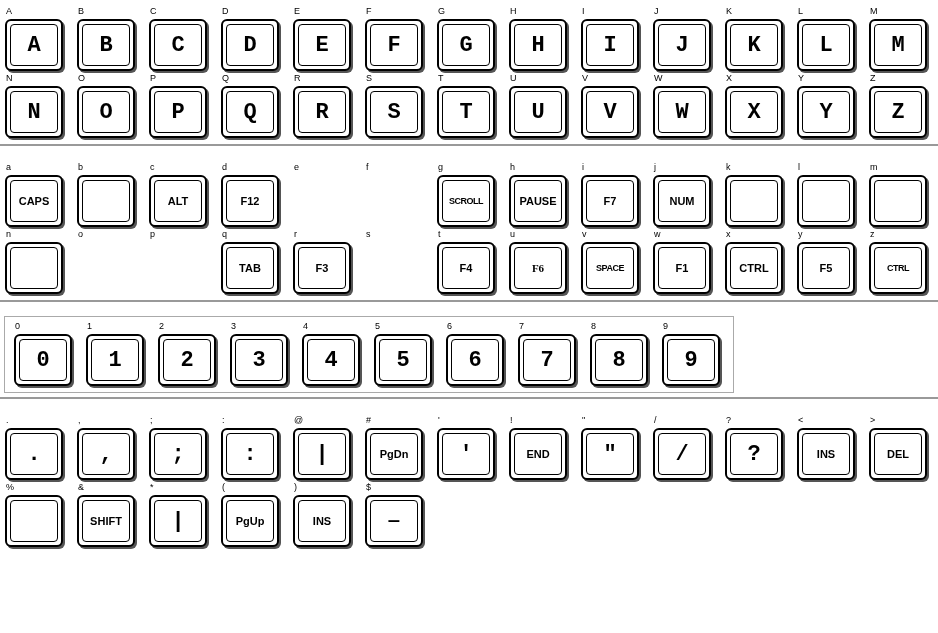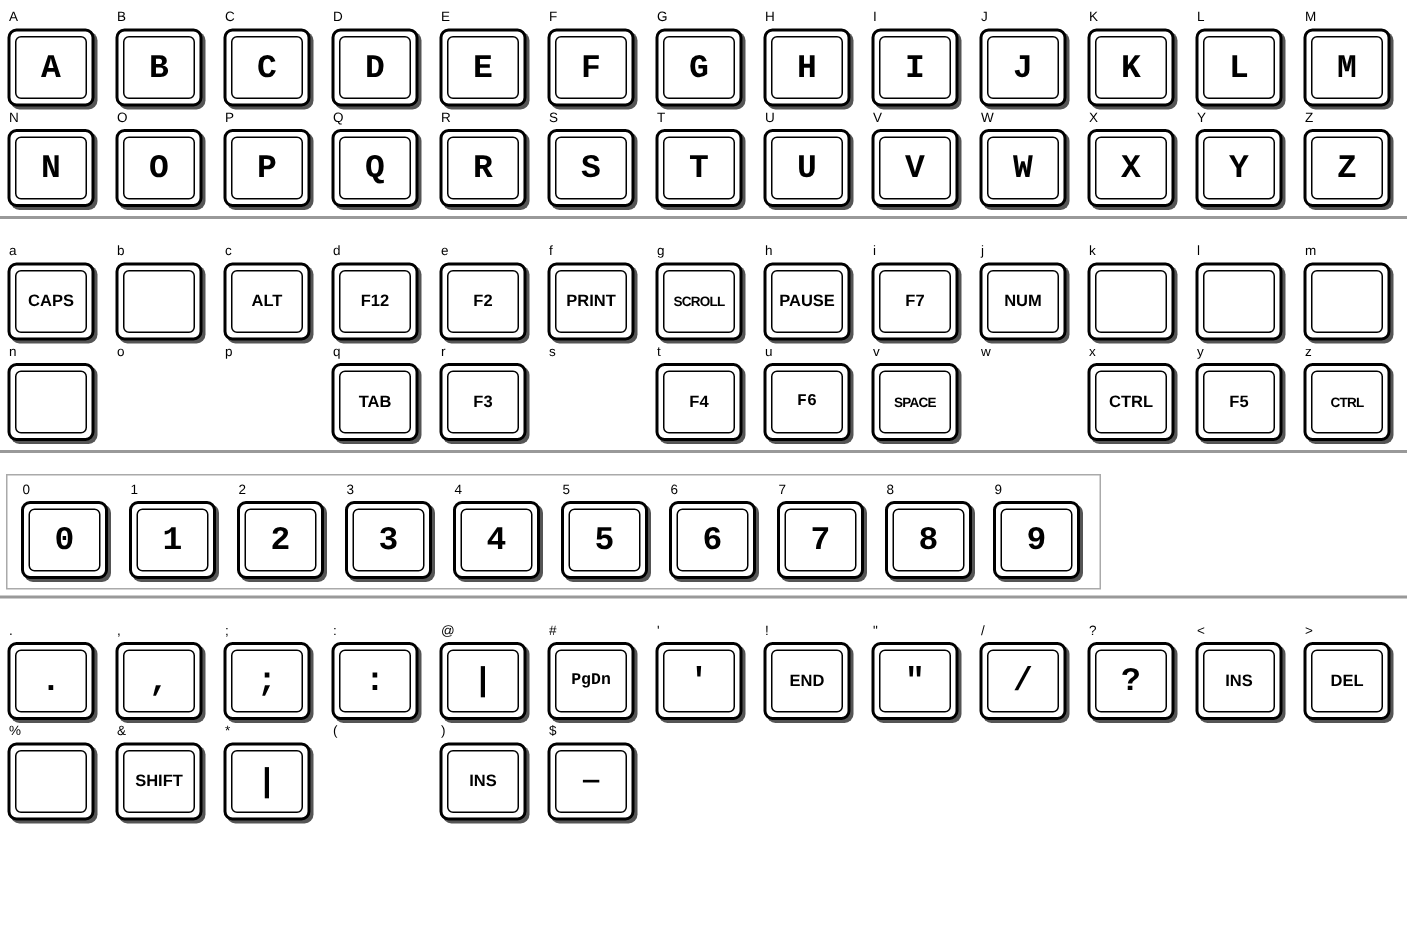--- a/index.html
+++ b/index.html
@@ -290,33 +290,23 @@
         <div style="display: flex; flex-direction: column; min-width: 72px; align-items: flex-start;">
           <div style="font-size: 9px; height: 13px; padding-left: 6px; color: rgb(0, 0, 0);">d</div>
           <div style="padding: 0px 5px;">
             <div class="key">
               <div class="key-inner" style="font-size: 11px; font-weight: bold; font-family: Arial, sans-serif;">F12</div>
             </div>
           </div>
         </div>
         <div style="display: flex; flex-direction: column; min-width: 72px; align-items: flex-start;">
           <div style="font-size: 9px; height: 13px; padding-left: 6px; color: rgb(0, 0, 0);">e</div>
-          <div style="padding: 0px 5px;">
-            <div class="key">
-              <div class="key-inner" style="font-size: 11px; font-weight: bold; font-family: Arial, sans-serif;">F2</div>
-            </div>
-          </div>
         </div>
         <div style="display: flex; flex-direction: column; min-width: 72px; align-items: flex-start;">
           <div style="font-size: 9px; height: 13px; padding-left: 6px; color: rgb(0, 0, 0);">f</div>
-          <div style="padding: 0px 5px;">
-            <div class="key">
-              <div class="key-inner" style="font-size: 11px; font-weight: bold; font-family: Arial, sans-serif;">PRINT</div>
-            </div>
-          </div>
         </div>
         <div style="display: flex; flex-direction: column; min-width: 72px; align-items: flex-start;">
           <div style="font-size: 9px; height: 13px; padding-left: 6px; color: rgb(0, 0, 0);">g</div>
           <div style="padding: 0px 5px;">
             <div class="key">
               <div class="key-inner" style="font-size: 9px; font-weight: bold; font-family: Arial, sans-serif; letter-spacing: -0.5px;">SCROLL</div>
             </div>
           </div>
         </div>
         <div style="display: flex; flex-direction: column; min-width: 72px; align-items: flex-start;">
@@ -407,34 +397,39 @@
           <div style="padding: 0px 5px; text-align: center;">
             <div class="key">
               <div class="key-inner" style="font-size: 11px; font-weight: bold; font-family: Arial, sans-serif;">F4</div>
             </div>
           </div>
         </div>
         <div style="display: flex; flex-direction: column; min-width: 72px; align-items: flex-start;">
           <div style="font-size: 9px; height: 13px; padding-left: 6px; color: rgb(0, 0, 0);">u</div>
           <div style="padding: 0px 5px;">
             <div class="key">
-              <div class="key-inner" style="font-size: 11px; font-weight: bold; font-family: Liberation Mono, monospace;">F6</div>
+              <div class="key-inner" style="font-size: 11px; font-weight: bold; font-family: Liberation Serif, serif;">F6</div>
             </div>
           </div>
         </div>
         <div style="display: flex; flex-direction: column; min-width: 72px; align-items: flex-start;">
           <div style="font-size: 9px; height: 13px; padding-left: 6px; color: rgb(0, 0, 0);">v</div>
           <div style="padding: 0px 5px;">
             <div class="key">
               <div class="key-inner" style="font-size: 9px; font-weight: bold; font-family: Arial, sans-serif; letter-spacing: -0.5px;">SPACE</div>
             </div>
           </div>
         </div>
         <div style="display: flex; flex-direction: column; min-width: 72px; align-items: flex-start;">
           <div style="font-size: 9px; height: 13px; padding-left: 6px; color: rgb(0, 0, 0);">w</div>
+          <div style="padding: 0px 5px;">
+            <div class="key">
+              <div class="key-inner" style="font-size: 11px; font-weight: bold; font-family: Arial, sans-serif;">F1</div>
+            </div>
+          </div>
         </div>
         <div style="display: flex; flex-direction: column; min-width: 72px; align-items: flex-start;">
           <div style="font-size: 9px; height: 13px; padding-left: 6px; color: rgb(0, 0, 0);">x</div>
           <div style="padding: 0px 5px;">
             <div class="key">
               <div class="key-inner" style="font-size: 11px; font-weight: bold; font-family: Arial, sans-serif;">CTRL</div>
             </div>
           </div>
         </div>
         <div style="display: flex; flex-direction: column; min-width: 72px; align-items: flex-start;">
@@ -580,21 +575,21 @@
           <div style="padding: 0px 5px;">
             <div class="key">
               <div class="key-inner" style="font-size: 22px; font-weight: bold;">|</div>
             </div>
           </div>
         </div>
         <div style="display: flex; flex-direction: column; min-width: 72px; align-items: flex-start;">
           <div style="font-size: 9px; height: 13px; padding-left: 6px; color: rgb(0, 0, 0);">#</div>
           <div style="padding: 0px 5px;">
             <div class="key">
-              <div class="key-inner" style="font-size: 11px; font-weight: bold; font-family: Liberation Mono, monospace;">PgDn</div>
+              <div class="key-inner" style="font-size: 11px; font-weight: bold; font-family: Liberation Sans, sans-serif;">PgDn</div>
             </div>
           </div>
         </div>
         <div style="display: flex; flex-direction: column; min-width: 72px; align-items: flex-start;">
           <div style="font-size: 9px; height: 13px; padding-left: 6px; color: rgb(0, 0, 0);">'</div>
           <div style="padding: 0px 5px;">
             <div class="key">
               <div class="key-inner" style="font-size: 22px; font-weight: bold;">'</div>
             </div>
           </div>
@@ -668,20 +663,25 @@
         <div style="display: flex; flex-direction: column; min-width: 72px; align-items: flex-start;">
           <div style="font-size: 9px; height: 13px; padding-left: 6px; color: rgb(0, 0, 0);">*</div>
           <div style="padding: 0px 5px;">
             <div class="key">
               <div class="key-inner" style="font-size: 22px; font-weight: bold;">|</div>
             </div>
           </div>
         </div>
         <div style="display: flex; flex-direction: column; min-width: 72px; align-items: flex-start;">
           <div style="font-size: 9px; height: 13px; padding-left: 6px; color: rgb(0, 0, 0);">(</div>
+          <div style="padding: 0px 5px;">
+            <div class="key">
+              <div class="key-inner" style="font-size: 11px; font-weight: bold; font-family: Arial, sans-serif;">PgUp</div>
+            </div>
+          </div>
         </div>
         <div style="display: flex; flex-direction: column; min-width: 72px; align-items: flex-start;">
           <div style="font-size: 9px; height: 13px; padding-left: 6px; color: rgb(0, 0, 0);">)</div>
           <div style="padding: 0px 5px;">
             <div class="key">
               <div class="key-inner" style="font-size: 11px; font-weight: bold; font-family: Arial, sans-serif;">INS</div>
             </div>
           </div>
         </div>
         <div style="display: flex; flex-direction: column; min-width: 72px; align-items: flex-start;">

